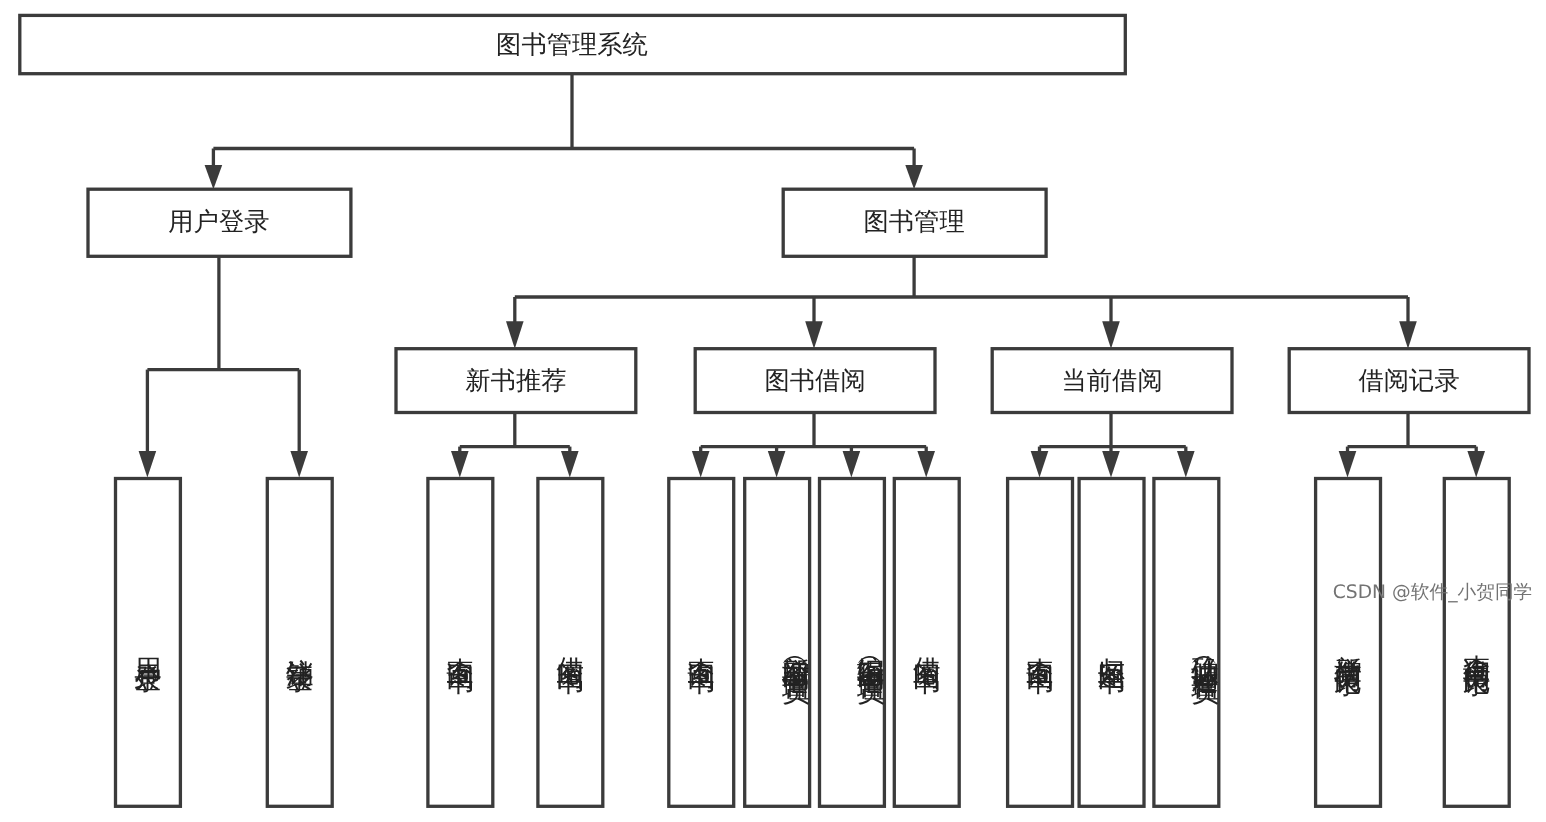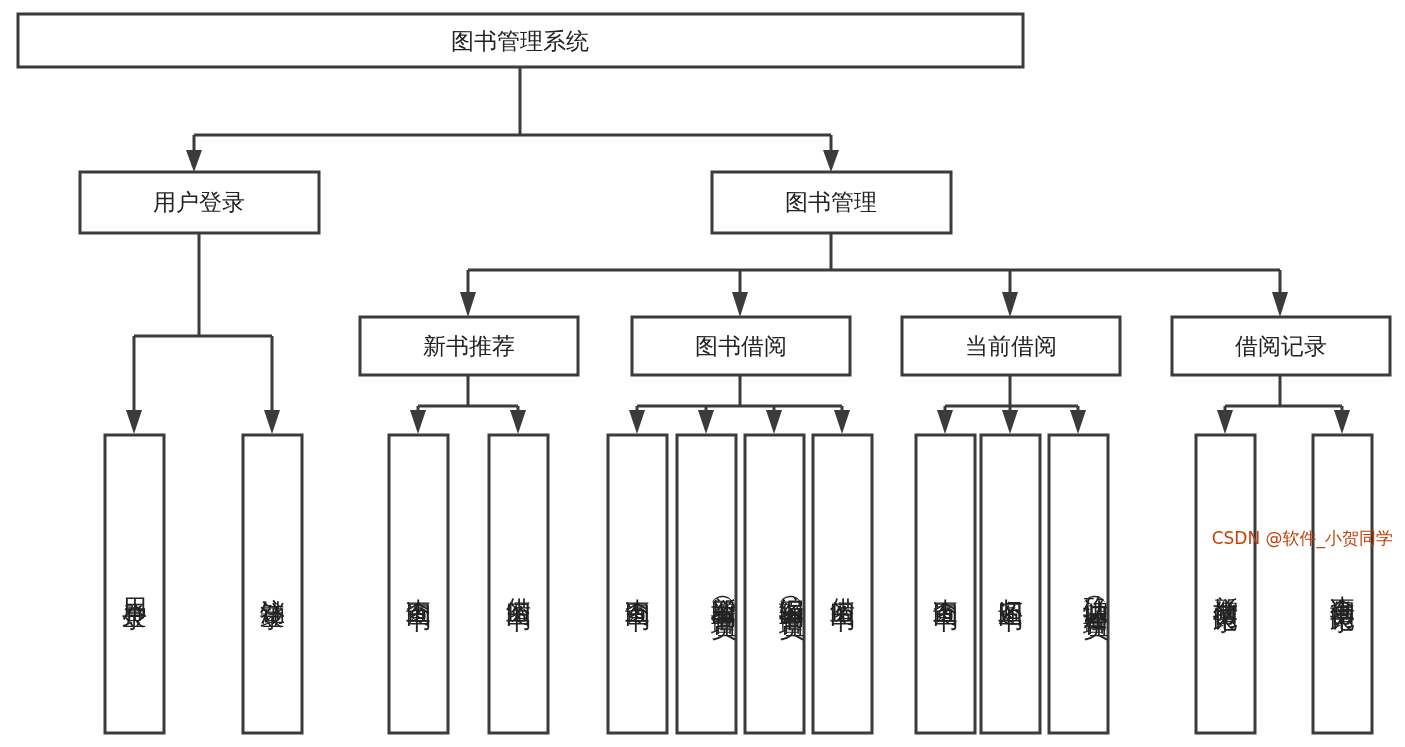--- a/index.html
+++ b/index.html
@@ -64,21 +64,21 @@
     text-align: center;
     white-space: nowrap;
     user-select: none;
   }
   .watermark {
     position: absolute;
     right: 12px;
     bottom: 6px;
     font-family: "DejaVu Sans", "Liberation Sans", sans-serif;
     font-size: 17px;
-    color: #c2410c;
+    color: #737373;
     white-space: nowrap;
     user-select: none;
   }
 </style>
 </head>
 <body>
 
 <div id="diagram-root">
 
   <svg class="diagram-svg" viewBox="0 0 1405 747">

